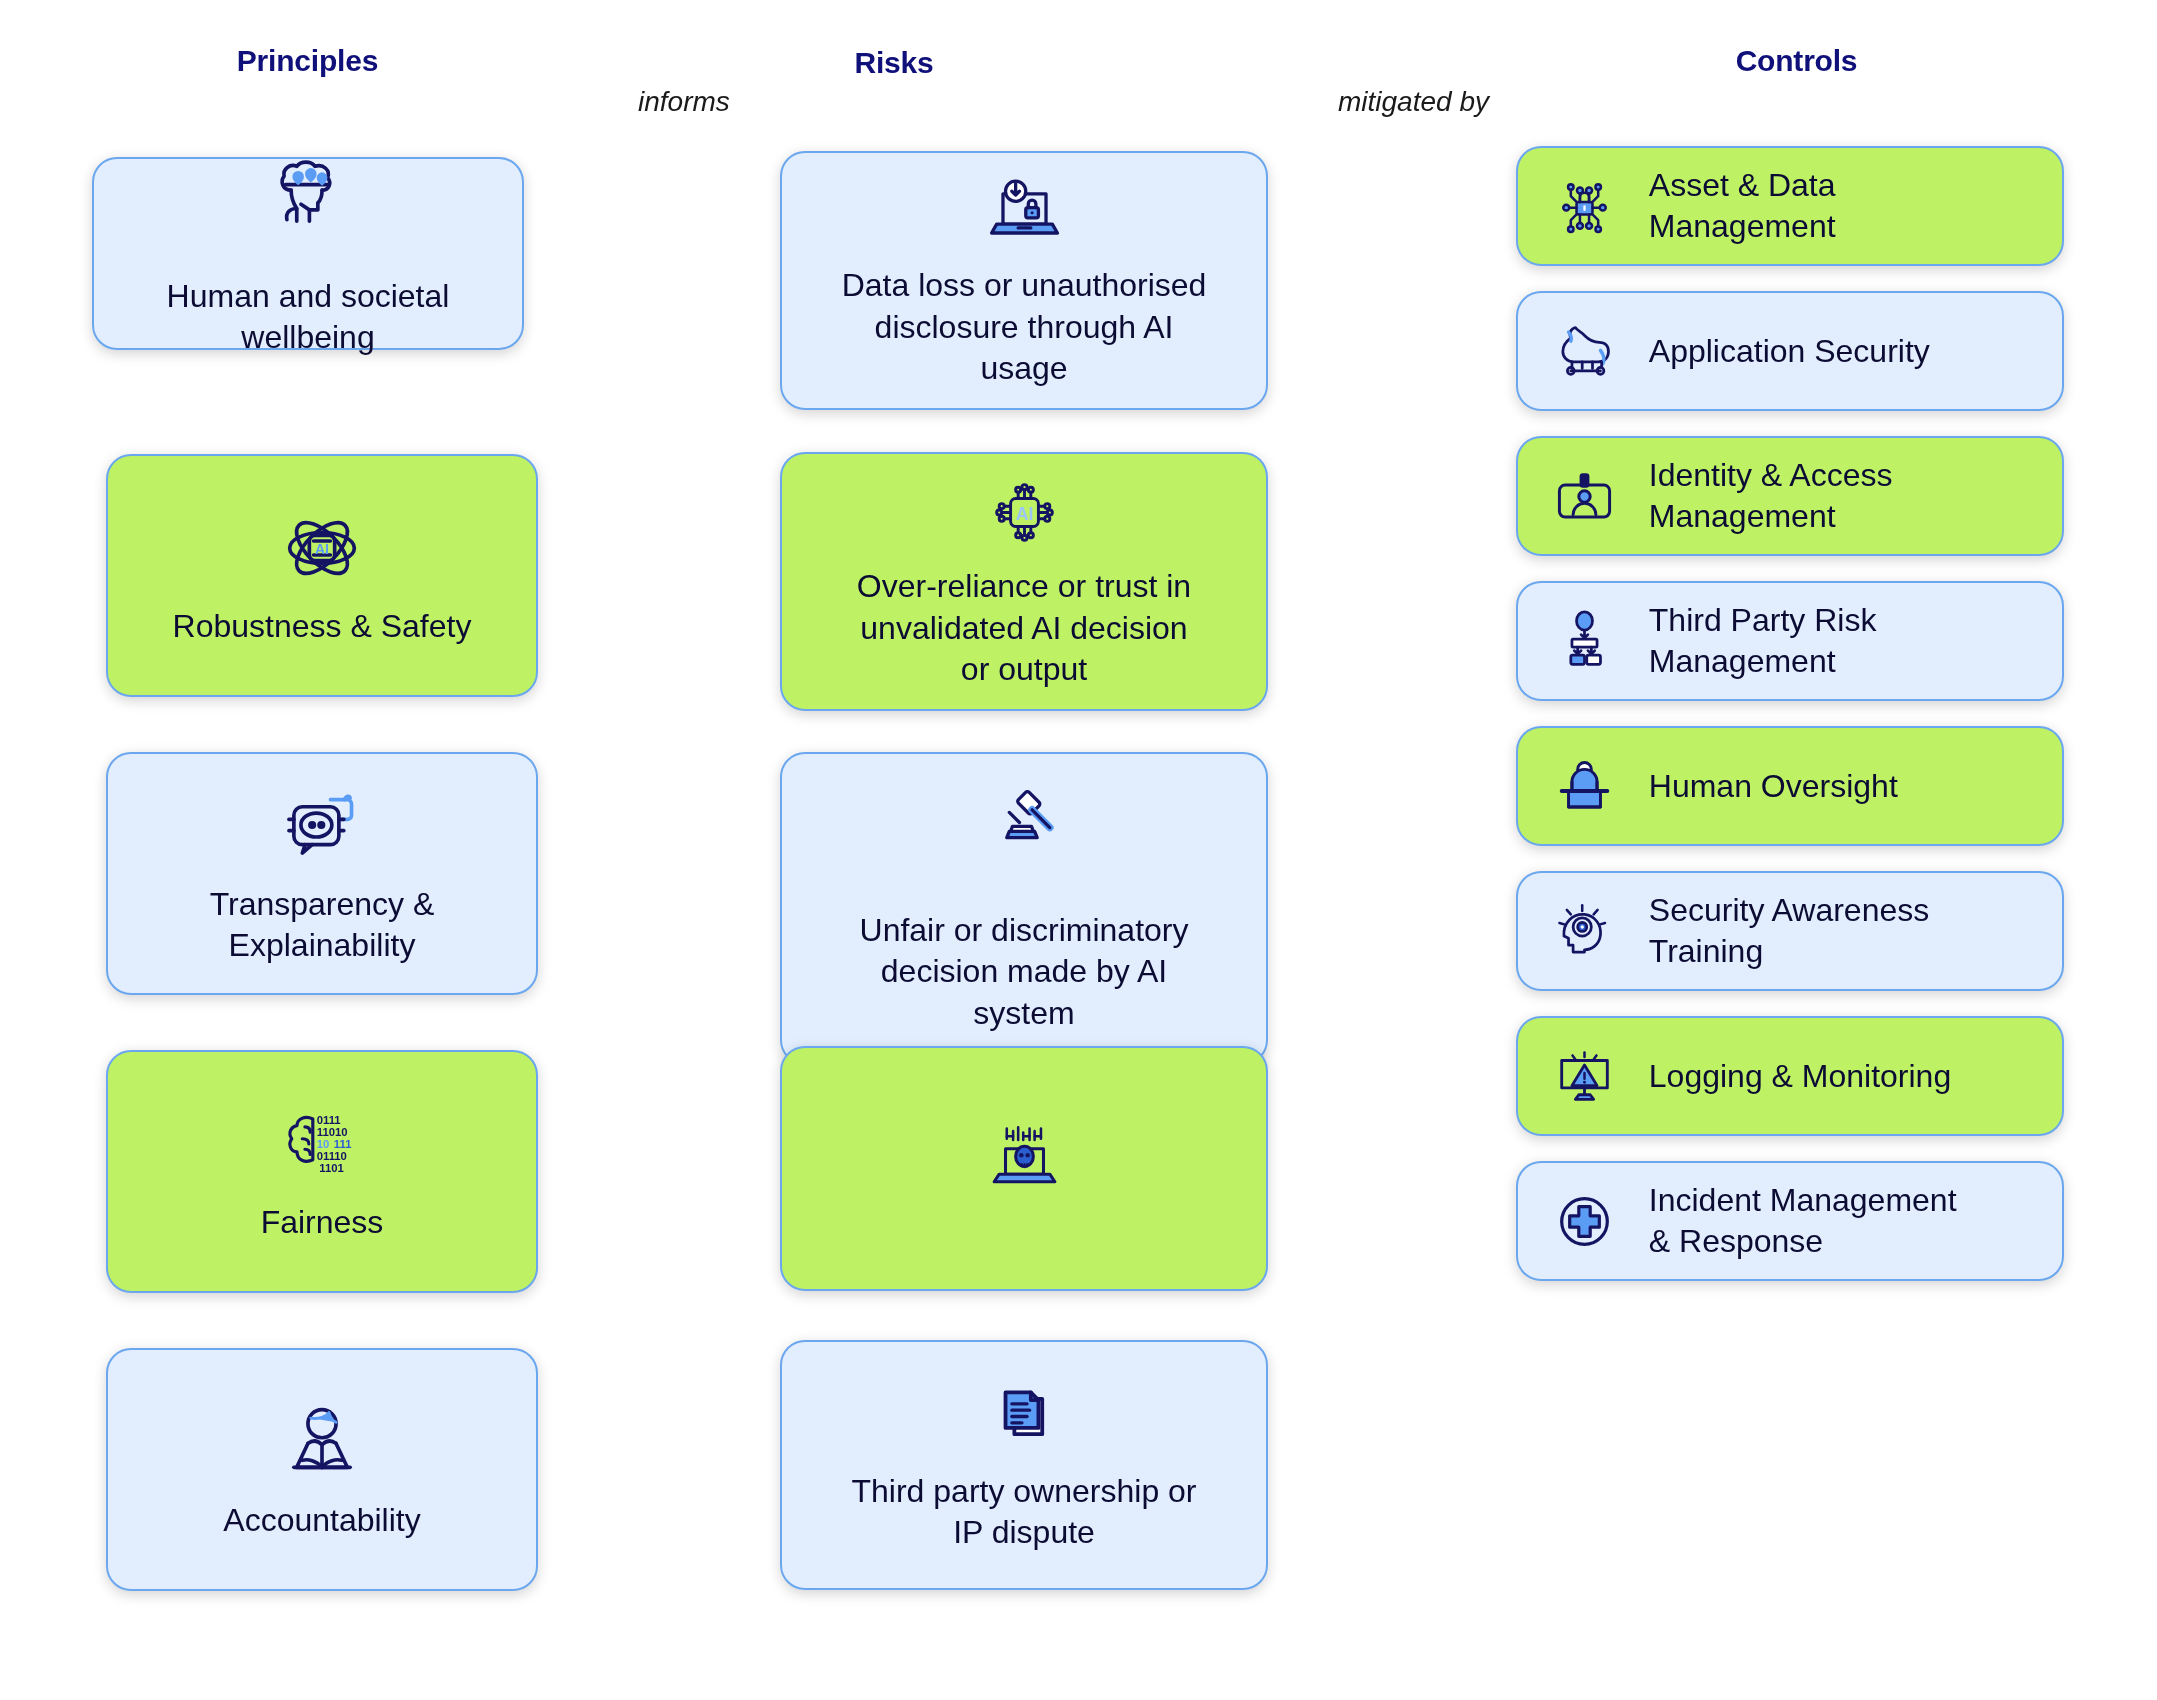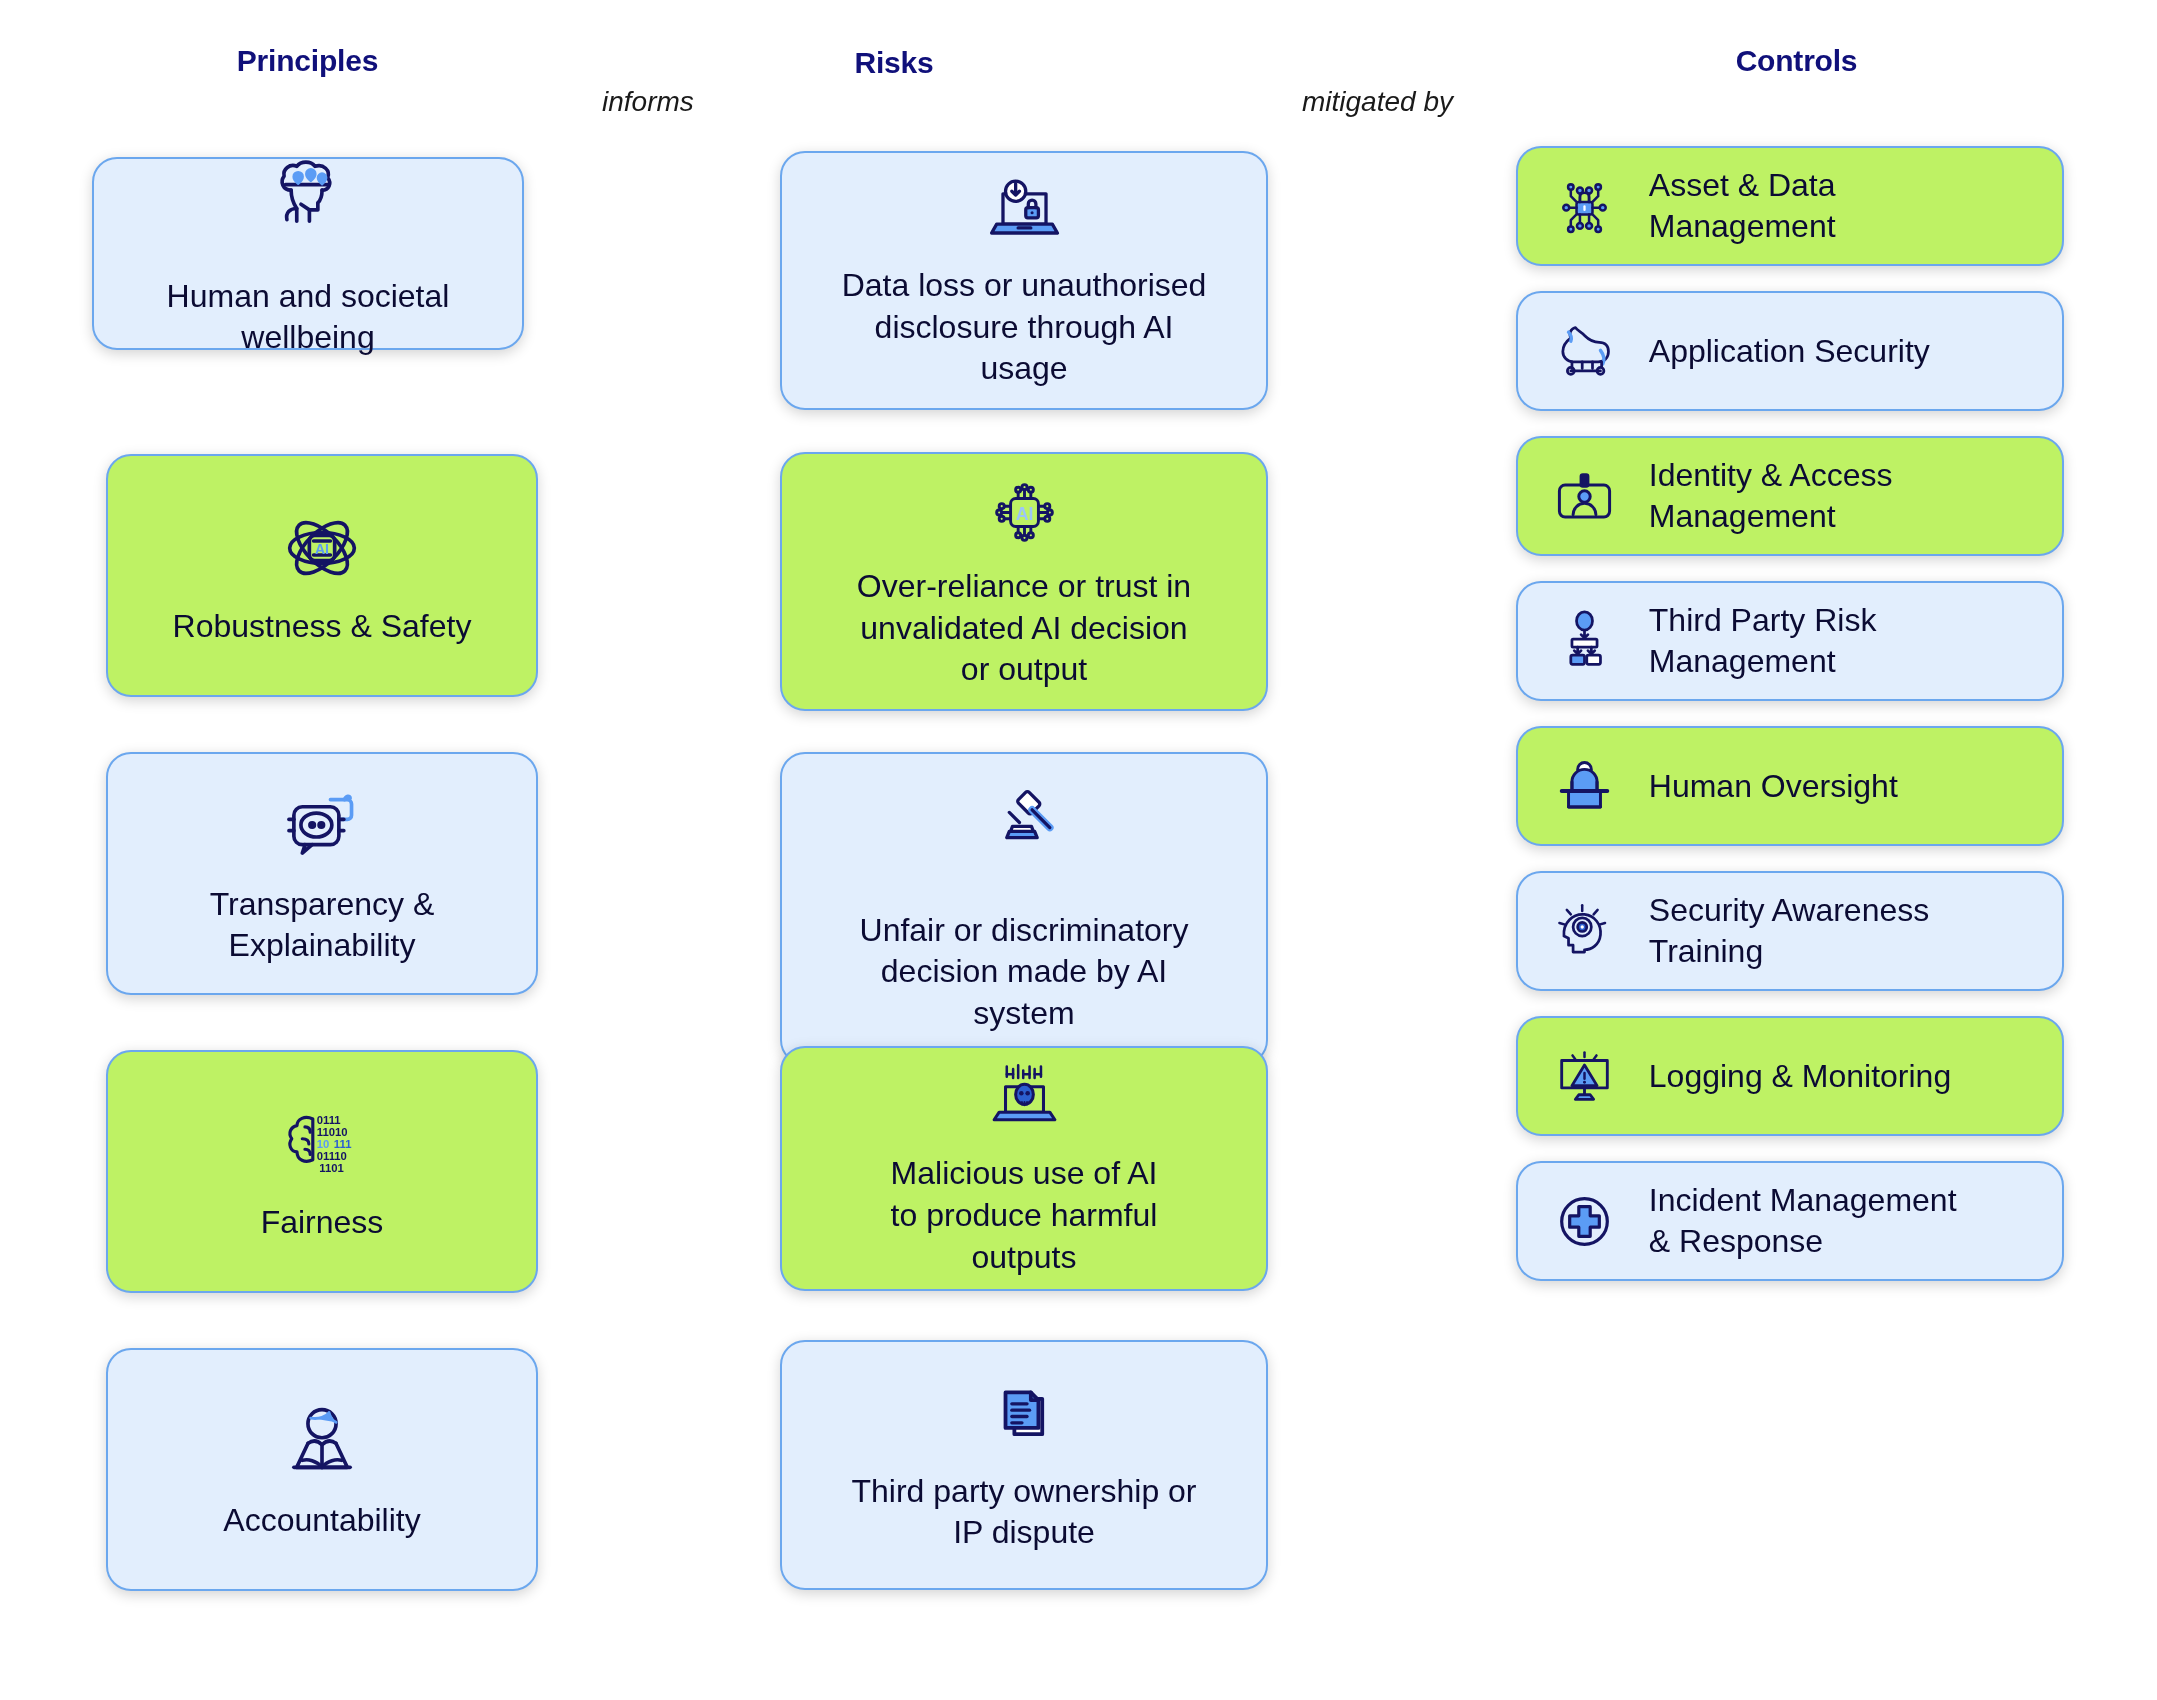--- a/index.html
+++ b/index.html
@@ -24,20 +24,21 @@
   #title-risks      { left: 596px; top: 46px; width: 596px; text-align: center; }
   #title-controls   { left: 1489px; top: 44px; width: 615px; text-align: center; }
 
   
   .connector {
     position: absolute;
     font-style: italic;
     font-size: 28px;
     color: #1a1a1a;
     white-space: nowrap;
+    margin-left: 36px;
   }
   #connector-informs      { left: 602px; top: 86px; }
   #connector-mitigated-by { left: 1302px; top: 86px; }
 
   
   .card {
     position: absolute;
     border: 2.9px solid #6ba7ee;
     border-radius: 25px;
     box-shadow: 0 3.8px 12.5px rgba(0,0,0,0.17);
@@ -266,23 +267,20 @@
           <path d="M18 12 h5 M31 12 h5 M40 12 h5"></path>
         </g>
         <path d="M17 22 h30 v20 h-30 z"></path>
         <path d="M12 42 h40 l4 6 h-48 z" fill="#5b9cf5"></path>
         <ellipse cx="32" cy="28" rx="7" ry="8" fill="#2b5fd0" stroke="#141463"></ellipse>
         <circle cx="29.5" cy="27" r="1.8" fill="#141463" stroke="none"></circle>
         <circle cx="34.5" cy="27" r="1.8" fill="#141463" stroke="none"></circle>
         <path d="M30 34 v2 M32 34 v2.5 M34 34 v2" stroke="#141463" stroke-width="1.5"></path>
       </svg>
     </div>
-    <div class="card-label">Malicious use of AI
-to produce harmful
-outputs</div>
   </div>
 
   <div class="card blue stacked" style="left:780px; top:1340px; width:488px; height:250px;">
     <div class="card-icon">
       <svg width="81" height="81" viewBox="0 0 64 64" fill="none" stroke="#141463" stroke-width="3" stroke-linecap="round" stroke-linejoin="round">
         <path d="M24 18 h22 v28 h-22 z" fill="#ffffff"></path>
         <path d="M17 13 h20 l6 6 v22 h-26 z" fill="#5b9cf5"></path>
         <path d="M37 13 v6 h6"></path>
         <g stroke="#141463" stroke-width="2.6">
           <line x1="22" y1="22" x2="34" y2="22"></line>

